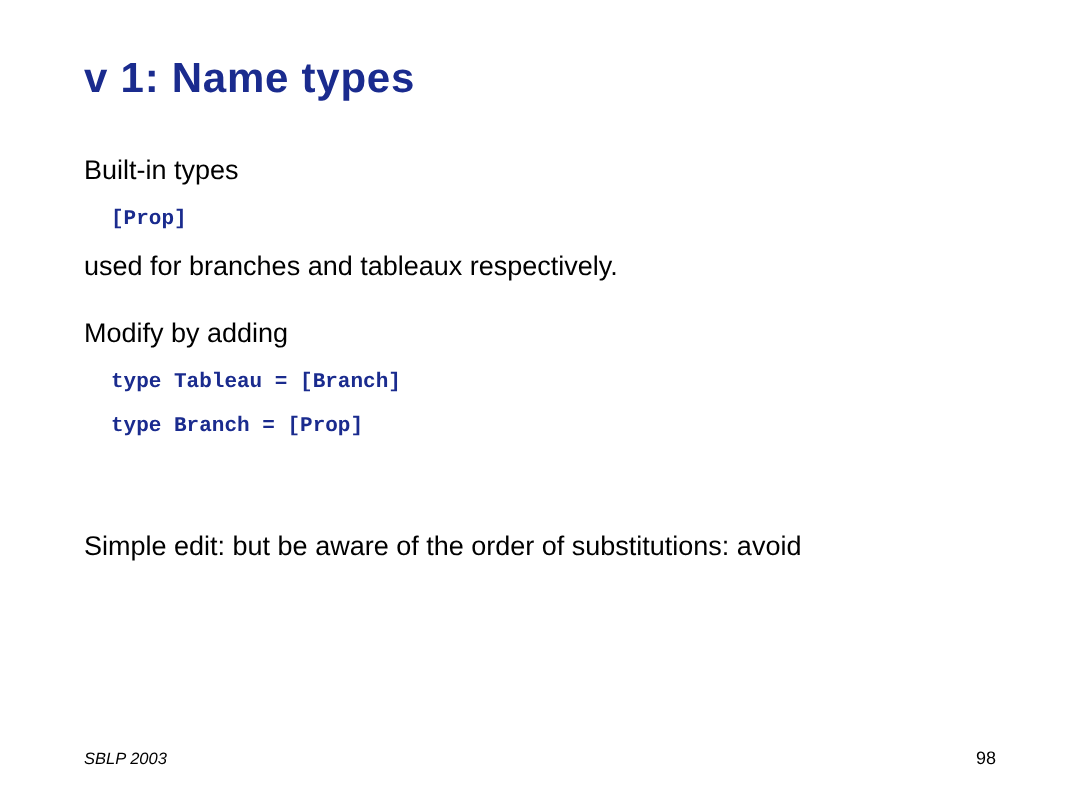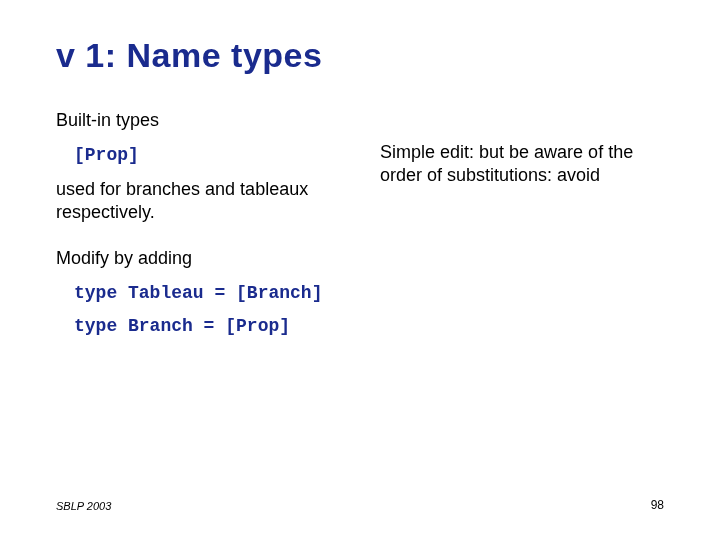--- a/index.html
+++ b/index.html
@@ -14,42 +14,43 @@
   }
   .slide {
     box-sizing: border-box;
     width: 720px;
     height: 540px;
     padding: 36px 56px 24px 56px;
     position: relative;
   }
   .title {
     color: #1a2b8e;
-    font-size: 34px;
+    font-size: 28px;
     font-weight: bold;
     letter-spacing: 0.5px;
     margin-bottom: 34px;
   }
   .columns {
     display: flex;
-    gap: 40px;
+    gap: 18px;
+    flex-direction: column;
   }
   .col {
     flex: 1;
     font-size: 18px;
     line-height: 1.3;
   }
   .para {
     margin-bottom: 12px;
   }
   .code {
     font-family: "Courier New", Courier, monospace;
     font-weight: bold;
     color: #1a2b8e;
-    font-size: 18px;
+    font-size: 14px;
   }
   .code-block {
     margin: 6px 0 10px 18px;
   }
   .footer-left {
     position: absolute;
     left: 56px;
     bottom: 28px;
     font-size: 11px;
     font-style: italic;

